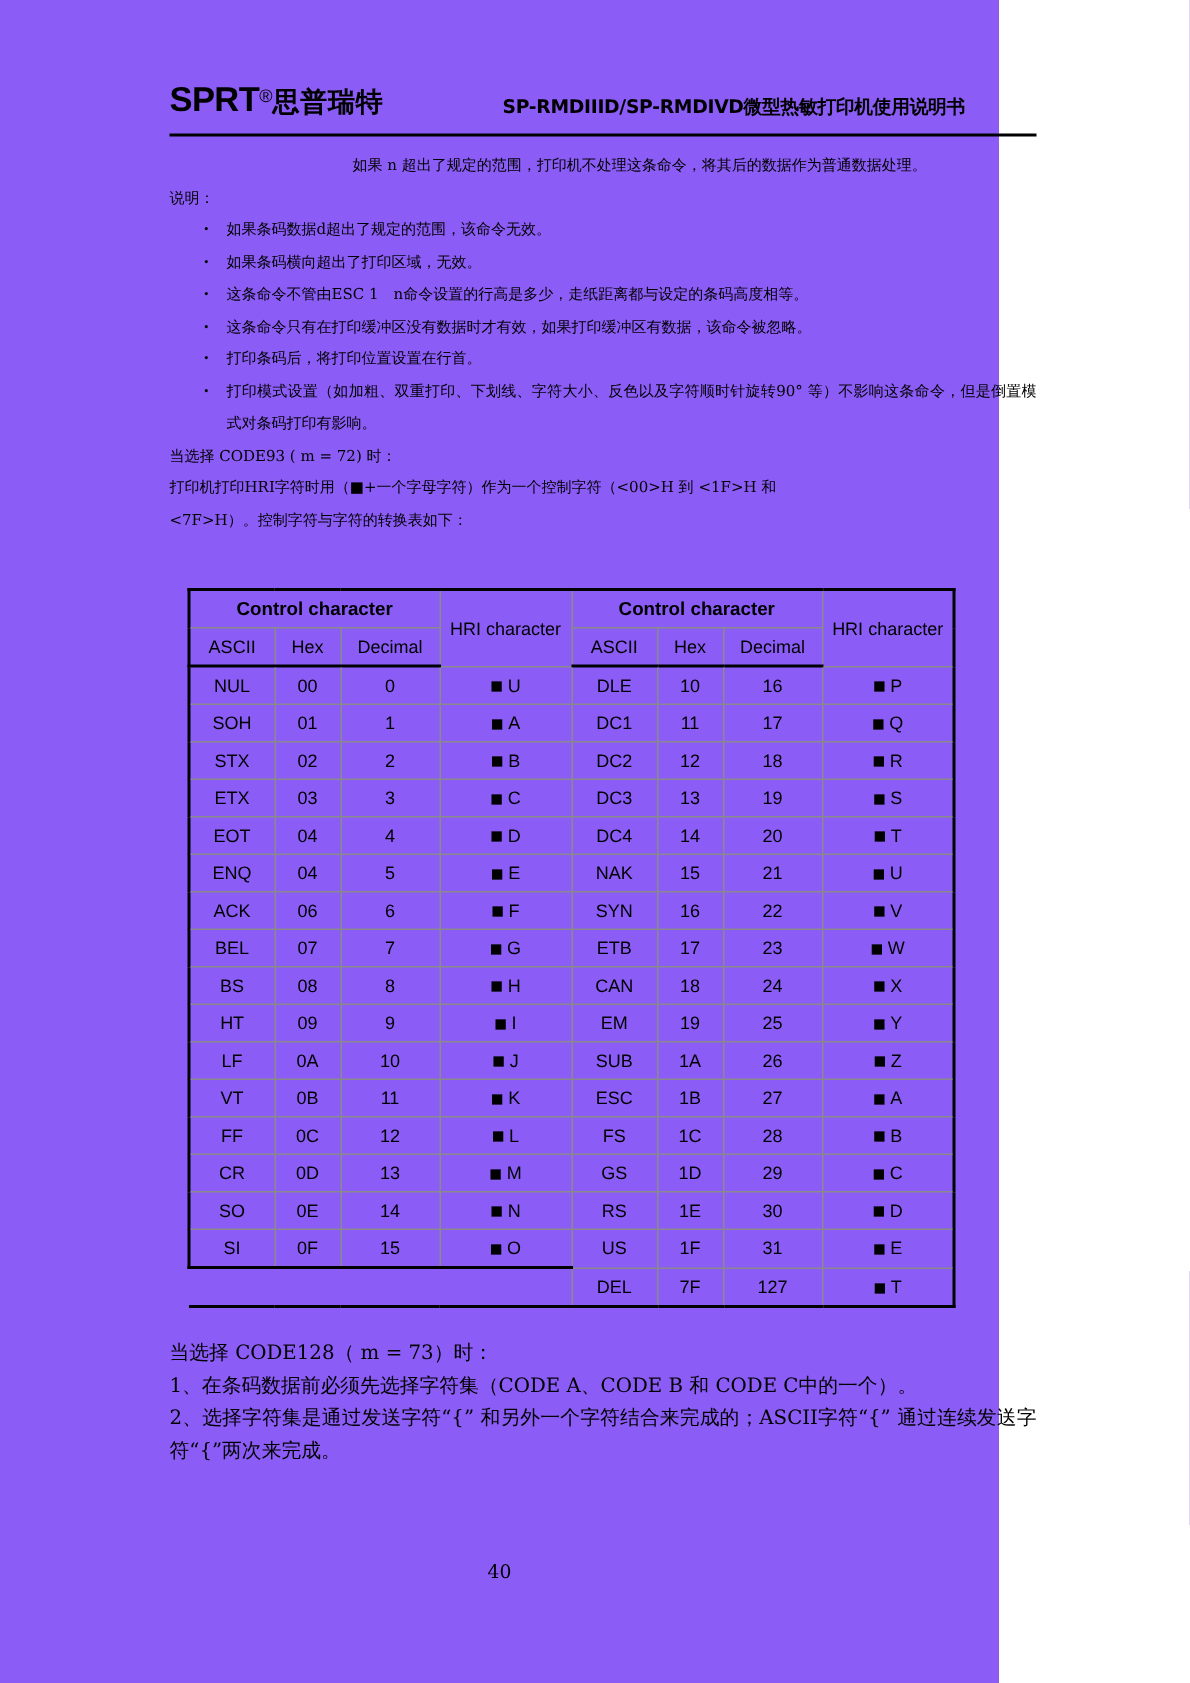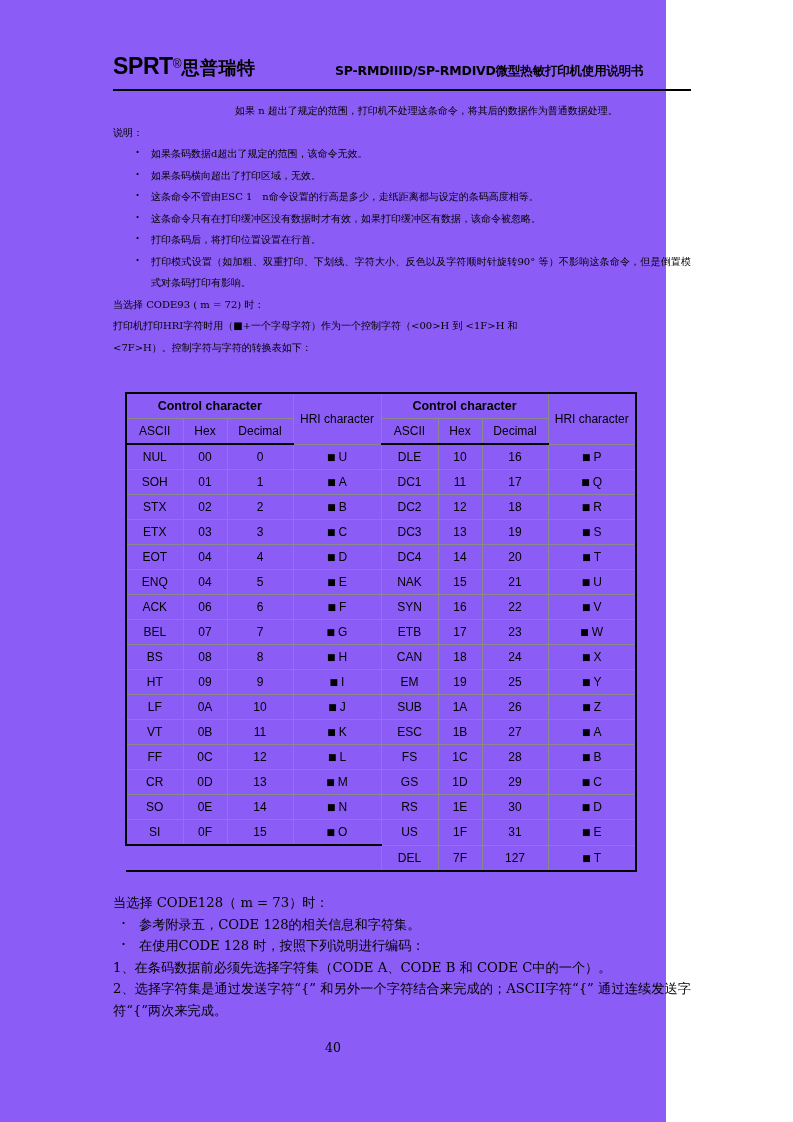--- a/index.html
+++ b/index.html
@@ -440,24 +440,20 @@
               <td>7F</td>
               <td>127</td>
               <td class="edge-r"><span class="hri"><span class="sq">■</span>T</span></td>
             </tr>
           </tbody>
       </table>
     </div>
 
     <div class="footer-text">
       <p class="p-plain">当选择 CODE128（ m = 73）时：</p>
-      <ul class="bullets">
-        <li>参考附录五，CODE 128的相关信息和字符集。</li>
-        <li>在使用CODE 128 时，按照下列说明进行编码：</li>
-      </ul>
       <p class="p-plain">1、在条码数据前必须先选择字符集（CODE A、CODE B 和 CODE C中的一个）。</p>
       <p class="p-plain">2、选择字符集是通过发送字符“{” 和另外一个字符结合来完成的；ASCII字符“{” 通过连续发送字符“{”两次来完成。</p>
     </div>
 
   </div>
 
   <div class="page-num">40</div>
 
 </div>
 

